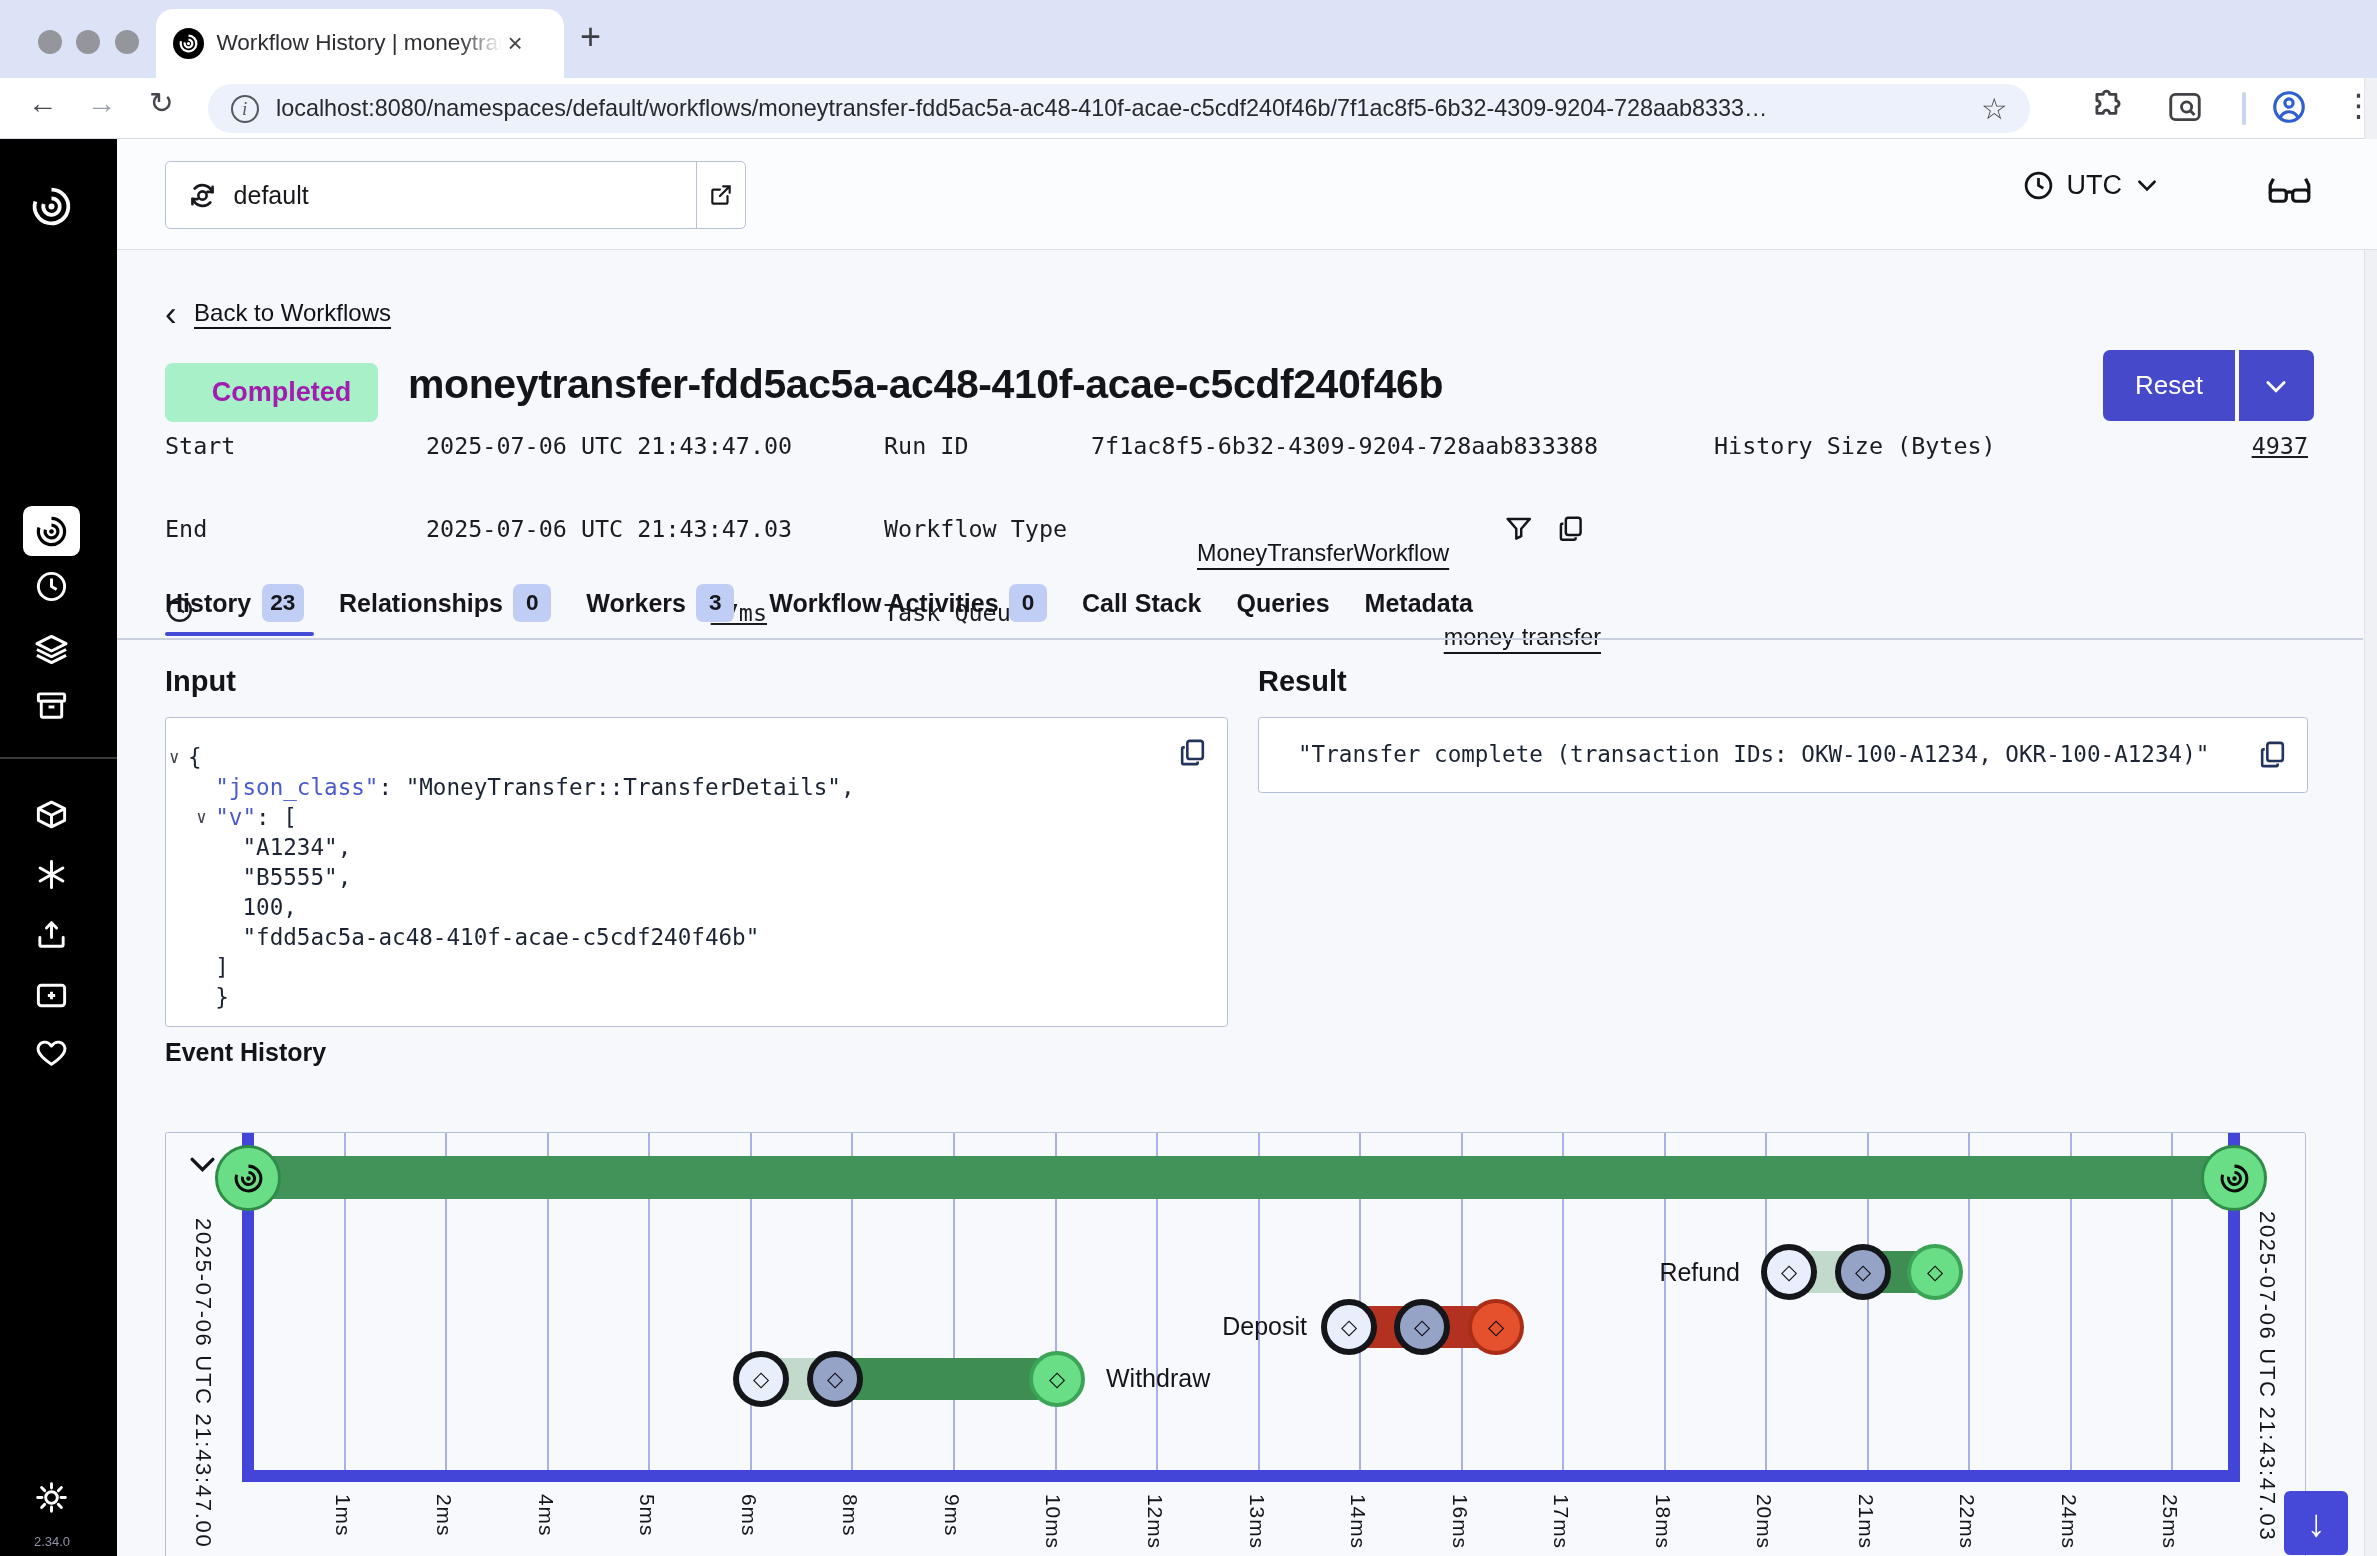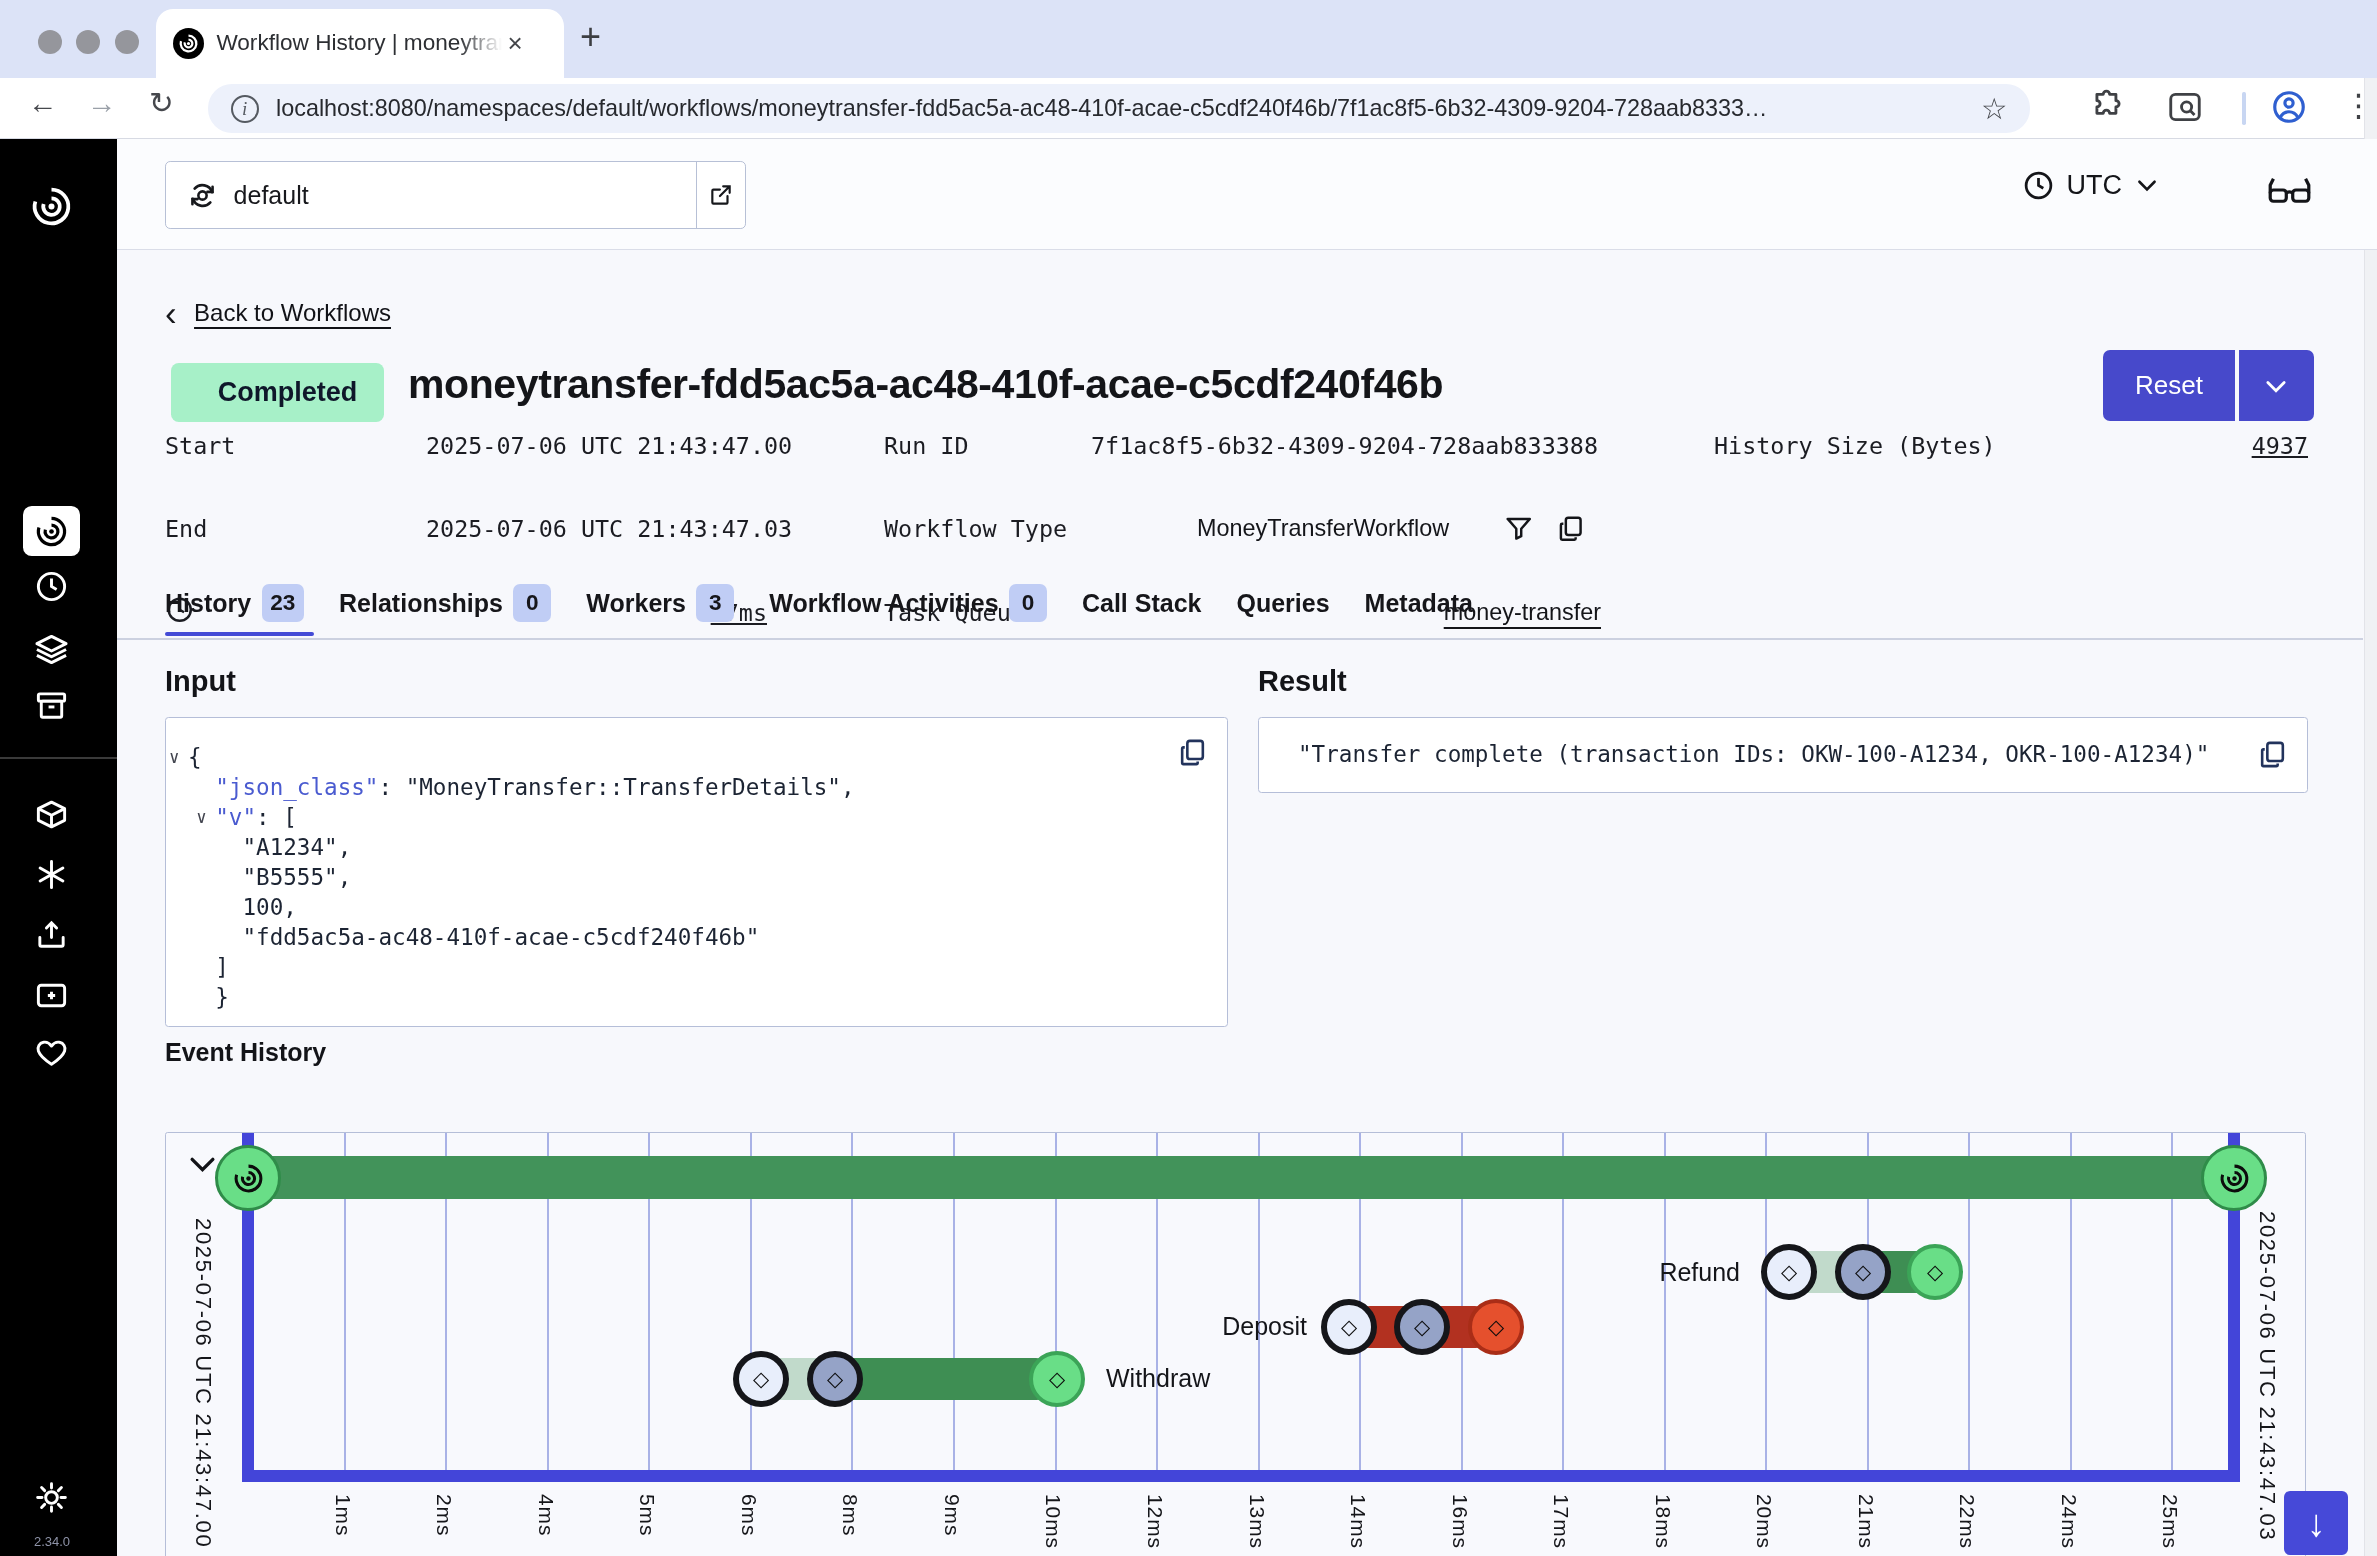--- a/index.html
+++ b/index.html
@@ -46,31 +46,31 @@
   .tz { position:absolute; right:217px; top:29.5px; display:flex; align-items:center; gap:12px; color:#141519; }
   .tz-label { font-size:27px; }
   .labs { position:absolute; right:65px; top:33px; width:45px; height:36px; color:#141519; }
 
   
   .content { position:absolute; left:117px; top:250px; width:2246px; height:1307px; }
   .backrow { position:absolute; left:48px; top:45px; display:flex; align-items:center; gap:17.4px; }
   .back-chev { font-size:35px; color:#17181c; line-height:1; }
   .back-link { font-size:24px; font-weight:500; color:#111217; text-decoration:underline; text-underline-offset:6px; }
 
-  .status-badge { position:absolute; left:54px; top:113px; width:213px; height:59px; background:#a7f0c8; border-radius:7.8px; display:flex; align-items:center; justify-content:center; font-size:27px; font-weight:600; color:#0f172a;padding-left:20px; }
+  .status-badge { position:absolute; left:48px; top:113px; width:213px; height:59px; background:#a7f0c8; border-radius:7.8px; display:flex; align-items:center; justify-content:center; font-size:27px; font-weight:600; color:#a21caf;padding-left:20px; }
   .wf-title { position:absolute; left:291px; top:111px; font-size:41px; font-weight:700; color:#141519; letter-spacing:-0.4px; }
   .reset { position:absolute; left:1986px; top:100px; height:71px; display:flex; }
   .reset-main { width:132px; background:#4749cb; color:#fff; font-size:26px; font-weight:500; display:flex; align-items:center; justify-content:center; border-radius:7px 0 0 7px; }
   .reset-chev { width:75px; background:#4749cb; margin-left:3.5px; display:flex; align-items:center; justify-content:center; border-radius:0 7px 7px 0; color:#fff; }
 
   .meta { position:absolute; left:0; top:182px; width:2246px; height:156px; font-family:"DejaVu Sans Mono",monospace; font-size:23.4px; color:#1b1c22; }
   .m-lab { position:absolute; }
   .m-val { position:absolute; }
   .m-right { text-align:right;text-decoration:underline; }
-  .m-link { font-family:"Liberation Sans",sans-serif; text-underline-offset:7px; color:#141519; }
+  .m-link { font-family:"Liberation Sans",sans-serif; text-decoration:underline; text-underline-offset:7px; color:#141519;margin-top:25px; }
   .m-iconbtn { position:absolute; width:29.5px; height:29.5px; color:#141519; }
 
   
   .tabs { position:absolute; left:48px; top:334px; display:flex; align-items:center; gap:35px; font-size:25px; font-weight:600; color:#16161a; }
   .tab-item { display:flex; align-items:center; gap:10.4px; }
   .tab-badge { background:#c0cdf5; border-radius:7px; min-width:38px; height:38px; padding:0 8.7px; display:flex; align-items:center; justify-content:center; font-size:22.6px; font-weight:600; }
   .tabs-underline { position:absolute; left:48px; top:382px; width:149px; height:4.3px; background:#444bd6; border-radius:2.6px; }
   .tabs-divider { position:absolute; left:0; top:388px; width:2246px; height:1.7px; background:#ccd1e0; }
 
   

